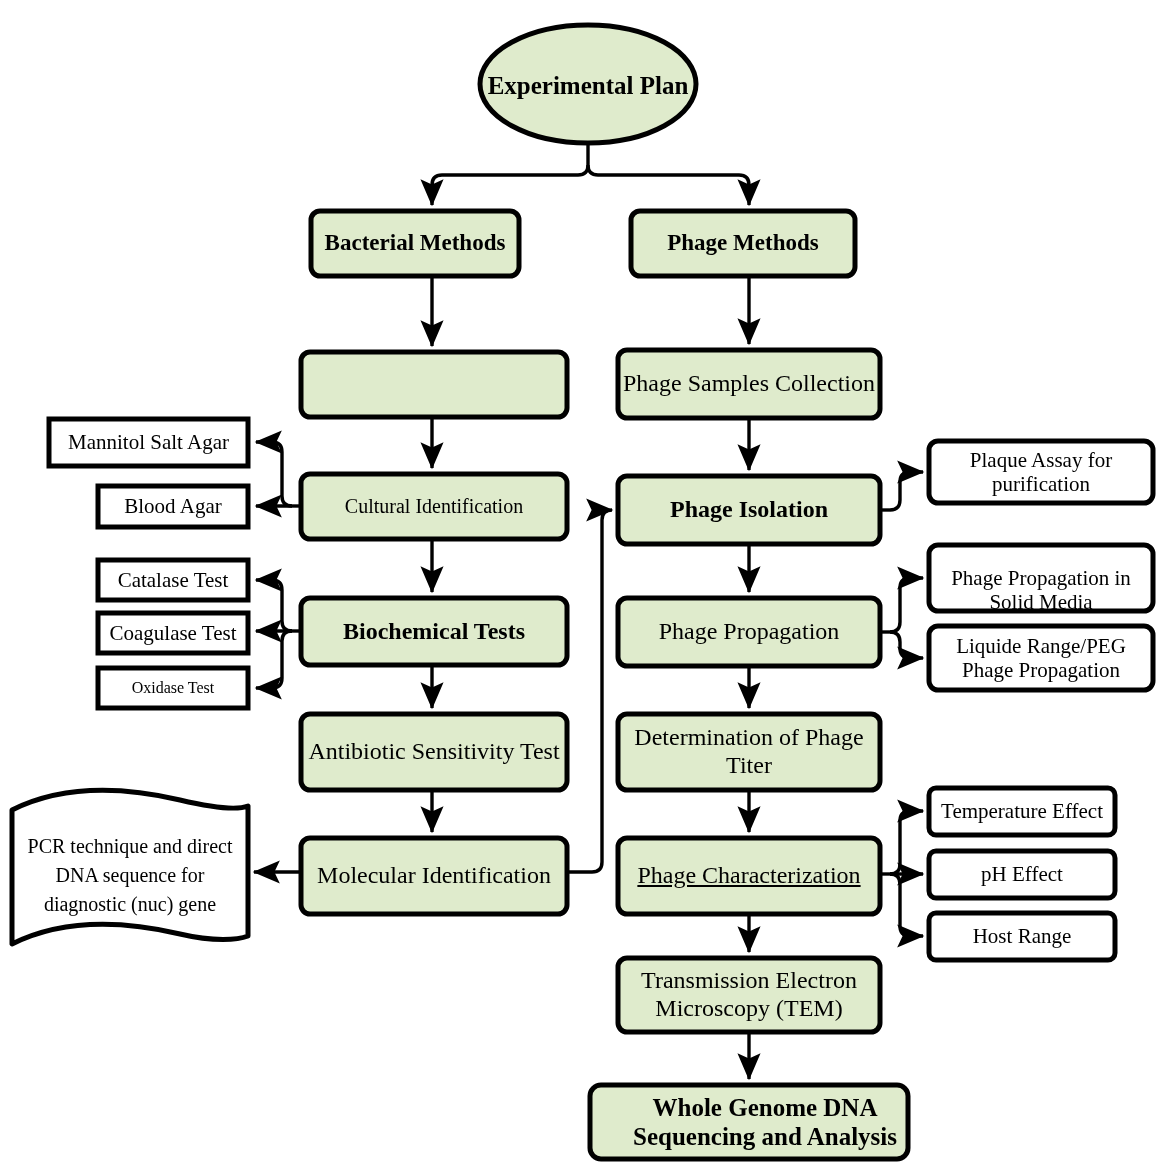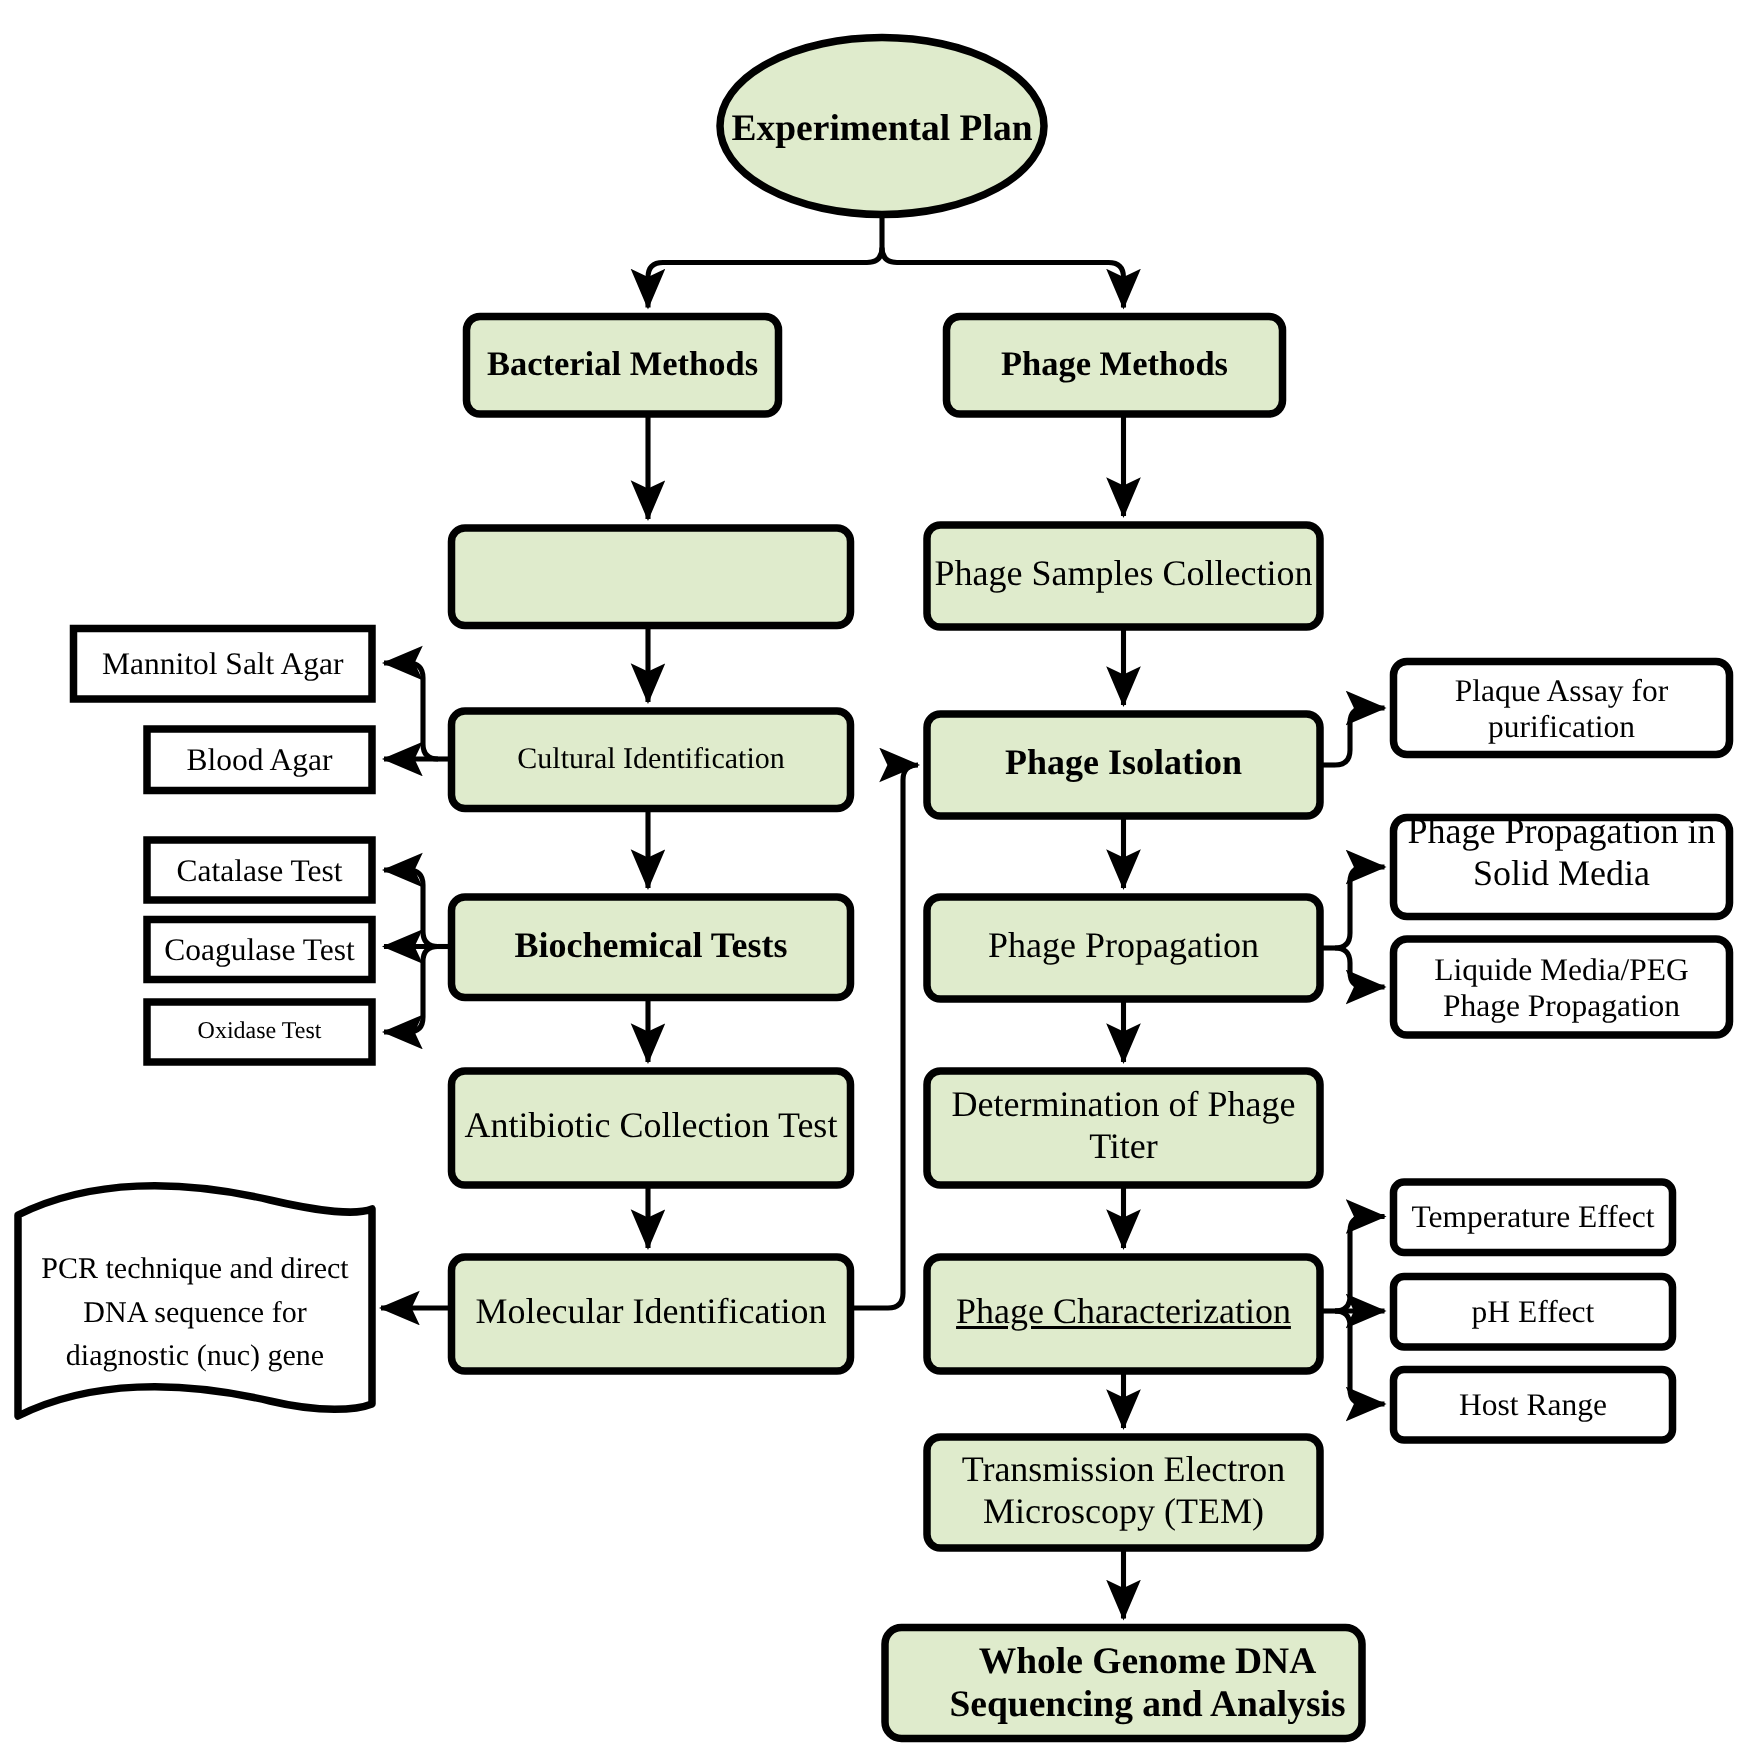--- a/index.html
+++ b/index.html
@@ -128,37 +128,37 @@
   <div class="nodeText b" style="left:631px;top:211px;width:224px;height:65px;font-size:23px;">Phage Methods</div>
 
   <div class="nodeText" style="left:618px;top:350px;width:262px;height:68px;font-size:24px;">Phage Samples Collection</div>
 
   <div class="nodeText" style="left:301px;top:474px;width:266px;height:65px;font-size:20px;">Cultural Identification</div>
   <div class="nodeText b" style="left:618px;top:476px;width:262px;height:68px;font-size:24px;">Phage Isolation</div>
 
   <div class="nodeText b" style="left:301px;top:598px;width:266px;height:67px;font-size:24px;">Biochemical Tests</div>
   <div class="nodeText" style="left:618px;top:598px;width:262px;height:68px;font-size:24px;">Phage Propagation</div>
 
-  <div class="nodeText" style="left:303px;top:714px;width:262px;height:76px;font-size:24px;">Antibiotic Collection Test</div>
+  <div class="nodeText" style="left:303px;top:714px;width:262px;height:76px;font-size:24px;">Antibiotic Sensitivity Test</div>
   <div class="nodeText" style="left:618px;top:714px;width:262px;height:76px;font-size:24px;">Determination of Phage Titer</div>
 
   <div class="nodeText" style="left:301px;top:838px;width:266px;height:76px;font-size:24px;">Molecular Identification</div>
   <div class="nodeText" style="left:618px;top:838px;width:262px;height:76px;font-size:24px;text-decoration:underline;">Phage Characterization</div>
 
   <div class="nodeText" style="left:618px;top:958px;width:262px;height:74px;font-size:24px;">Transmission Electron Microscopy (TEM)</div>
   <div class="nodeText b" style="left:606px;top:1085px;width:318px;height:74px;font-size:25px;">Whole Genome DNA Sequencing and Analysis</div>
 
   <div class="nodeText" style="left:49px;top:419px;width:199px;height:47px;font-size:21px;">Mannitol Salt Agar</div>
   <div class="nodeText" style="left:98px;top:486px;width:150px;height:41px;font-size:21px;">Blood Agar</div>
   <div class="nodeText" style="left:98px;top:560px;width:150px;height:40px;font-size:21px;">Catalase Test</div>
   <div class="nodeText" style="left:98px;top:613px;width:150px;height:40px;font-size:21px;">Coagulase Test</div>
   <div class="nodeText" style="left:98px;top:668px;width:150px;height:40px;font-size:16px;">Oxidase Test</div>
 
   <div class="nodeText" style="left:14px;top:820px;width:232px;height:110px;font-size:20px;line-height:1.45;">PCR technique and direct DNA sequence for diagnostic (nuc) gene</div>
 
   <div class="nodeText" style="left:929px;top:441px;width:224px;height:62px;font-size:21px;">Plaque Assay for purification</div>
-  <div class="nodeText" style="left:929px;top:537px;width:224px;height:66px;font-size:24px;">Phage Propagation in Solid Media</div>
-  <div class="nodeText" style="left:929px;top:626px;width:224px;height:64px;font-size:21px;">Liquide Media/PEG Phage Propagation</div>
+  <div class="nodeText" style="left:929px;top:557px;width:224px;height:66px;font-size:21px;">Phage Propagation in Solid Media</div>
+  <div class="nodeText" style="left:929px;top:626px;width:224px;height:64px;font-size:21px;">Liquide Range/PEG Phage Propagation</div>
   <div class="nodeText" style="left:929px;top:788px;width:186px;height:47px;font-size:21px;">Temperature Effect</div>
   <div class="nodeText" style="left:929px;top:851px;width:186px;height:47px;font-size:21px;">pH Effect</div>
   <div class="nodeText" style="left:929px;top:913px;width:186px;height:47px;font-size:21px;">Host Range</div>
 
 </div>
 
 </body></html>

